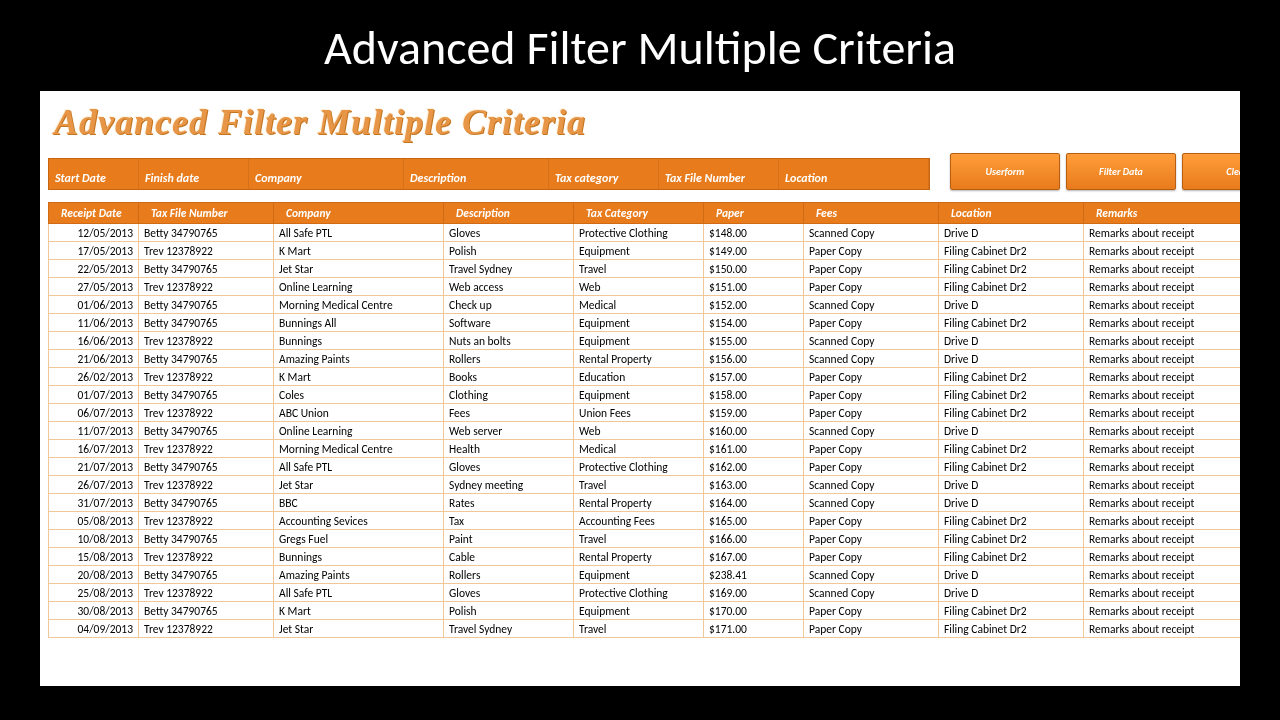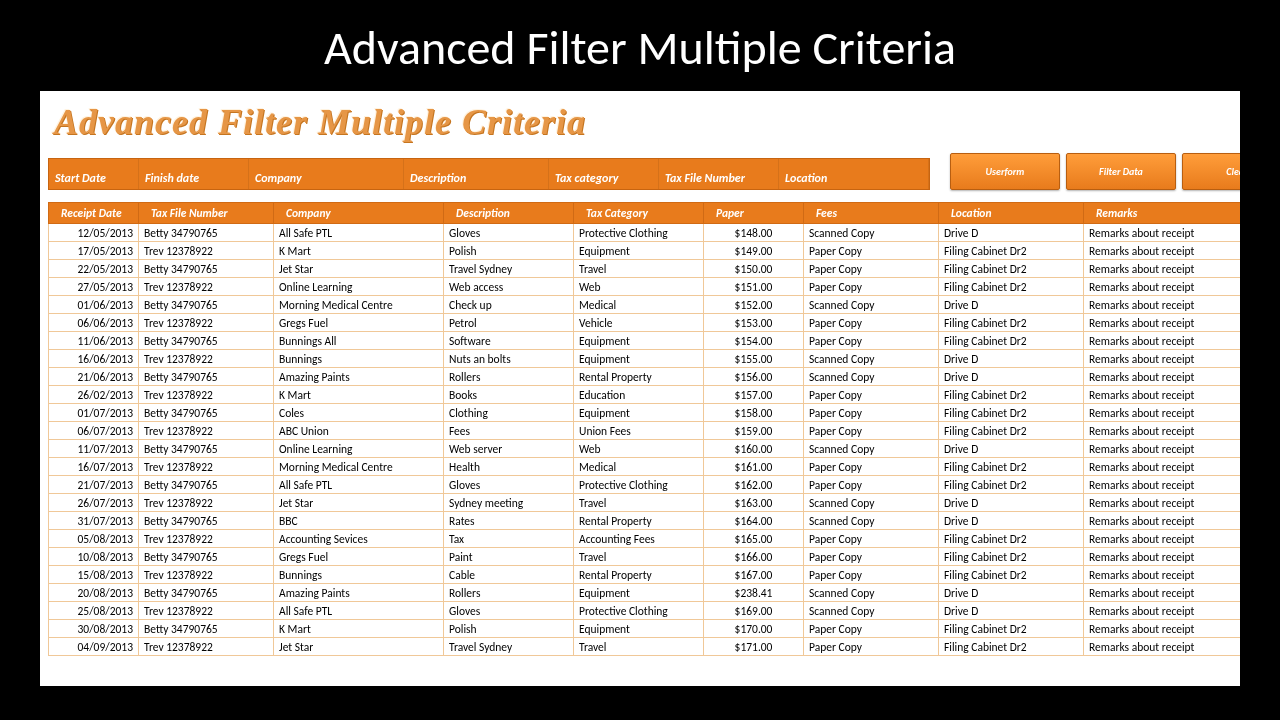--- a/index.html
+++ b/index.html
@@ -79,21 +79,21 @@
   table.data td {
     border: 1px solid #f0c898;
     padding: 1.5px 5px;
     white-space: nowrap;
     overflow: hidden;
     text-overflow: clip;
     color: #000;
     background: #fff;
     height: 18px;
   }
-  table.data td.num { text-align: center; }
+  table.data td.num { text-align: left; }
   table.data td.date { text-align: right; margin-top: 44px; }
 </style>
 </head>
 <body>
 
 <div class="slide-title">Advanced Filter Multiple Criteria</div>
 
 <div class="sheet">
 
   <div class="fancy-title">Advanced Filter Multiple Criteria</div>
@@ -190,31 +190,20 @@
           <td>Betty 34790765</td>
           <td>Morning Medical Centre</td>
           <td>Check up</td>
           <td>Medical</td>
           <td class="num">$152.00</td>
           <td>Scanned Copy</td>
           <td>Drive D</td>
           <td>Remarks about receipt</td>
         </tr>
         <tr>
-          <td class="date">06/06/2013</td>
-          <td>Trev 12378922</td>
-          <td>Gregs Fuel</td>
-          <td>Petrol</td>
-          <td>Vehicle</td>
-          <td class="num">$153.00</td>
-          <td>Paper Copy</td>
-          <td>Filing Cabinet Dr2</td>
-          <td>Remarks about receipt</td>
-        </tr>
-        <tr>
           <td class="date">11/06/2013</td>
           <td>Betty 34790765</td>
           <td>Bunnings All</td>
           <td>Software</td>
           <td>Equipment</td>
           <td class="num">$154.00</td>
           <td>Paper Copy</td>
           <td>Filing Cabinet Dr2</td>
           <td>Remarks about receipt</td>
         </tr>

